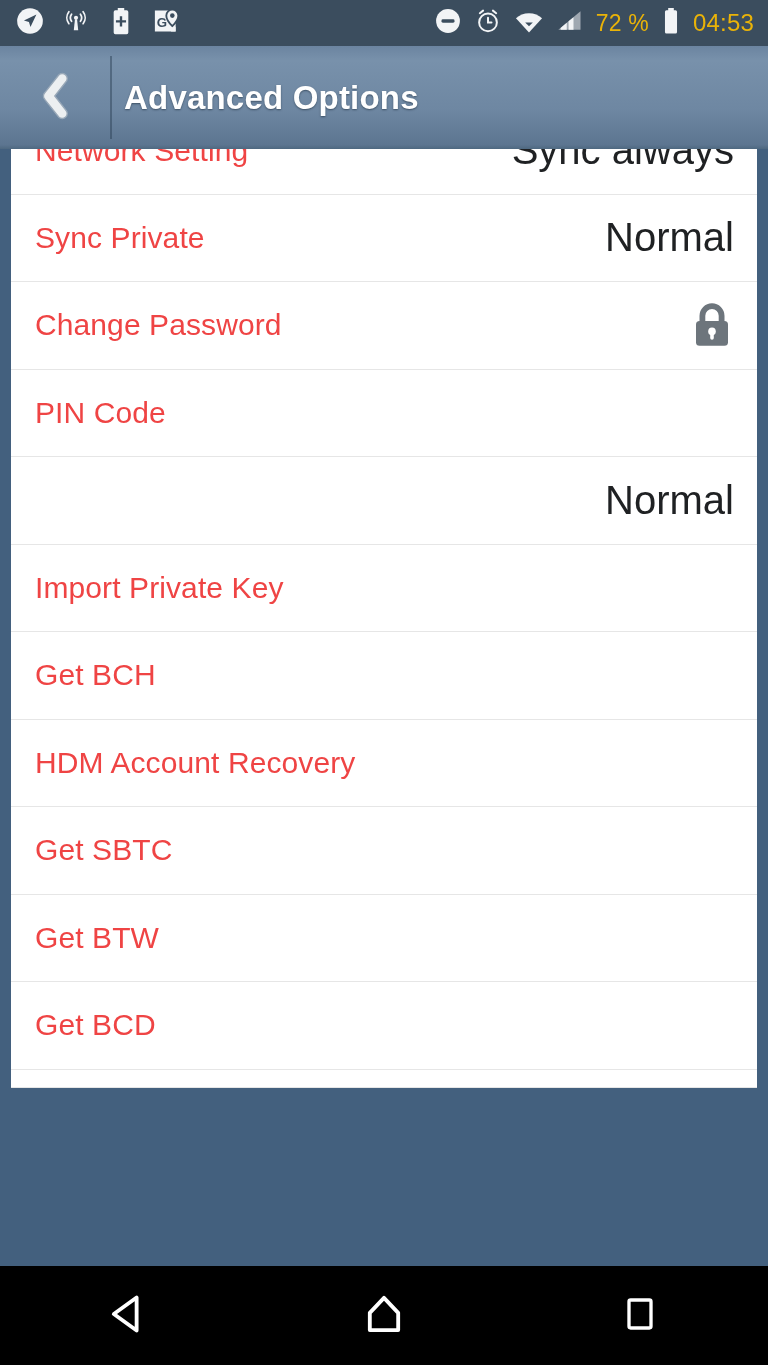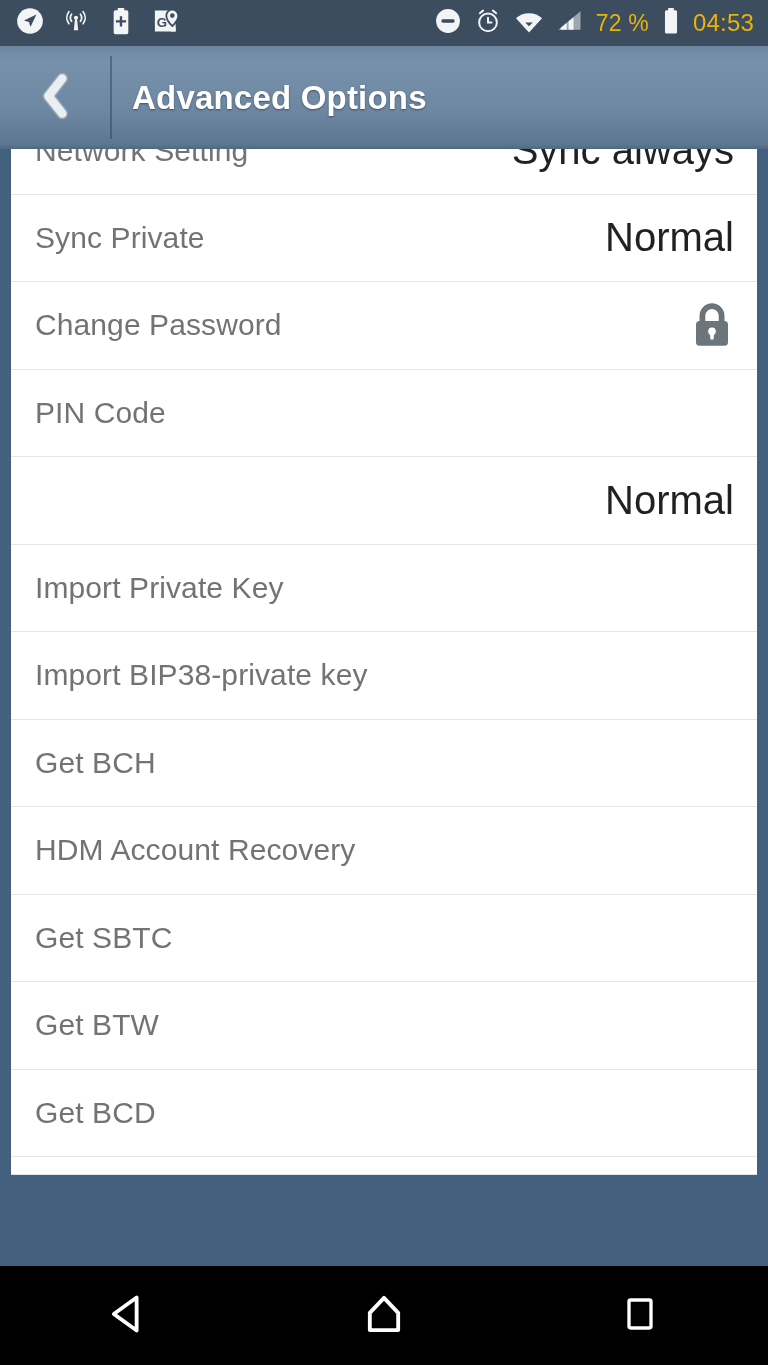--- a/index.html
+++ b/index.html
@@ -38,21 +38,21 @@
     width:112px; height:103px;
     display:flex; align-items:center; justify-content:center;
     position:relative;
   }
   .ab-sep{
     position:absolute; right:0; top:10px; bottom:10px; width:2px;
     background:rgba(40,60,80,.45);
   }
   .ab-title{
     color:#ffffff; font-size:33px; font-weight:bold;
-    padding-left:20px; letter-spacing:0.2px;
+    padding-left:12px; letter-spacing:0.2px;
     text-shadow:0 1px 2px rgba(20,35,50,.55);
     white-space:nowrap;
   }
 
   
   .listwrap{
     position:absolute; top:149px; left:0; width:768px; height:1117px;
     background:#43607e;
     overflow:hidden;
   }
@@ -63,21 +63,21 @@
   .row{
     position:relative;
     height:87.5px;
     display:flex; align-items:center;
     padding:0 23px 0 24px;
     background:#ffffff;
     border-bottom:1px solid #e6e6e6;
   }
   .row:first-child{ border-top:1px solid #e6e6e6; }
   .row-label{
-    font-size:30px; color:#737373; font-weight:400;
+    font-size:30px; color:#ef4444; font-weight:400;
     letter-spacing:0.1px; white-space:nowrap;
   }
   .row-value{
     margin-left:auto;
     font-size:40px; color:#1f2123; font-weight:400;
     white-space:nowrap;
   }
   .row-icon{ margin-left:auto; display:flex; align-items:center; }
   .row-tail{ height:18px; background:#ffffff; border-bottom:1px solid #e6e6e6; }
 
@@ -223,23 +223,20 @@
         <div class="row">
           <span class="row-label">PIN Code</span>
         </div>
         <div class="row">
           <span class="row-value">Normal</span>
         </div>
         <div class="row">
           <span class="row-label">Import Private Key</span>
         </div>
         <div class="row">
-          <span class="row-label">Import BIP38-private key</span>
-        </div>
-        <div class="row">
           <span class="row-label">Get BCH</span>
         </div>
         <div class="row">
           <span class="row-label">HDM Account Recovery</span>
         </div>
         <div class="row">
           <span class="row-label">Get SBTC</span>
         </div>
         <div class="row">
           <span class="row-label">Get BTW</span>

